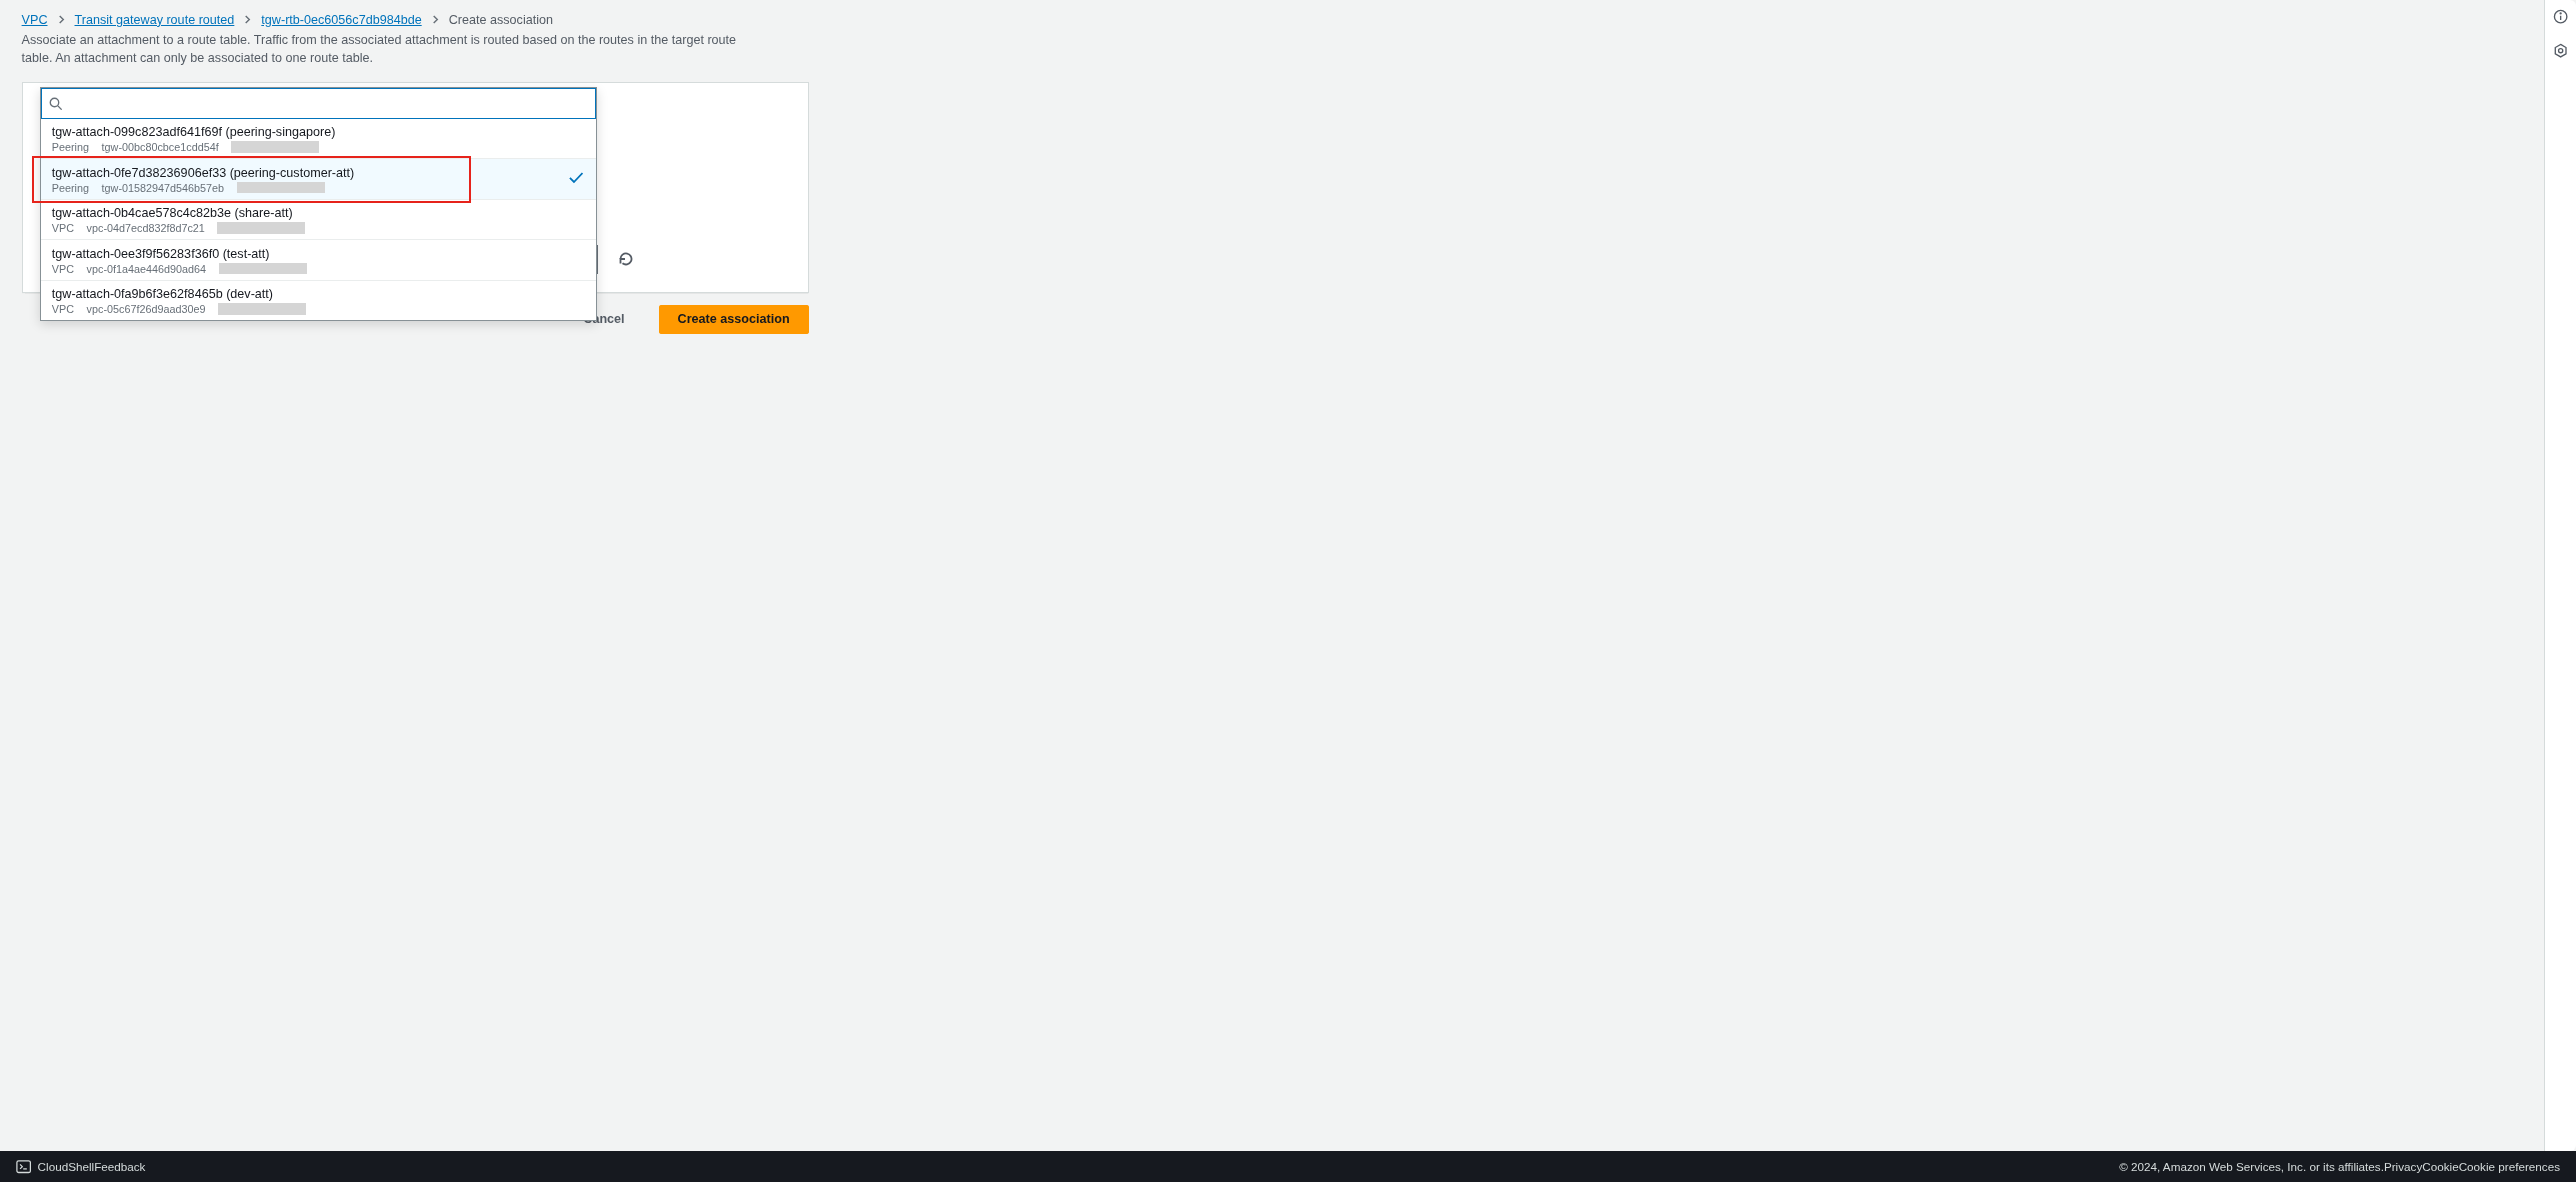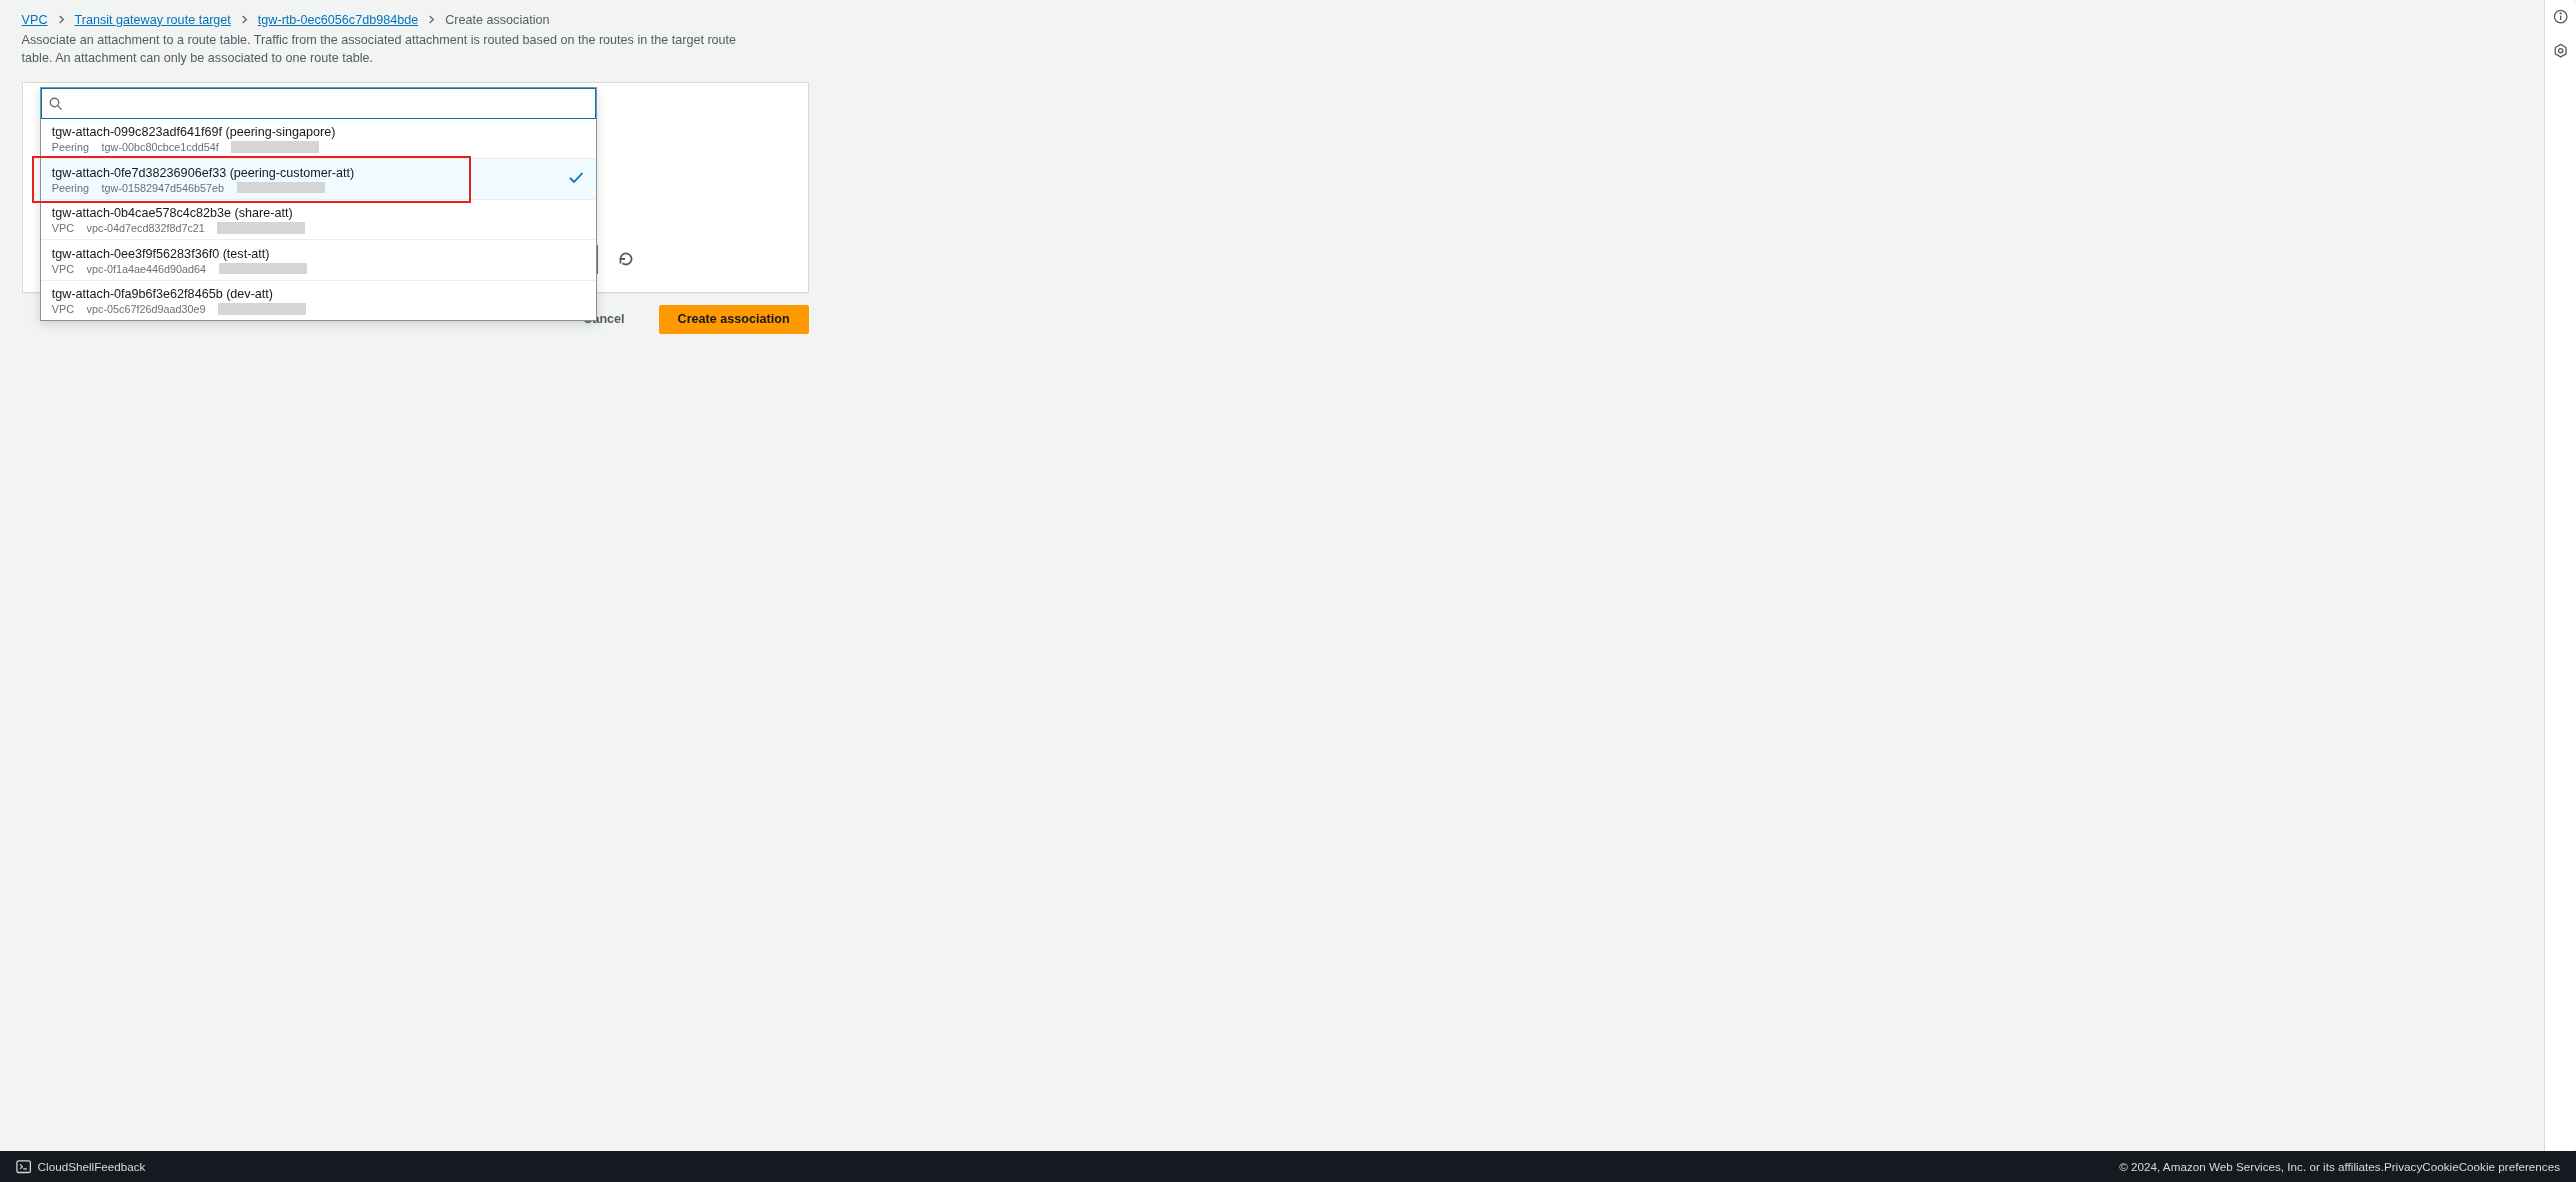--- a/index.html
+++ b/index.html
@@ -236,21 +236,21 @@
 <div class="main-area">
   <div class="content">
 
     <nav class="breadcrumbs">
       <a>VPC</a>
       <span class="sep">
         <svg viewBox="0 0 10 10">
             <path d="M3 1 L7 5 L3 9" fill="none" stroke="#687078" stroke-width="1.6"></path>
           </svg>
       </span>
-      <a>Transit gateway route target</a>
+      <a>Transit gateway route routed</a>
       <span class="sep">
         <svg viewBox="0 0 10 10">
             <path d="M3 1 L7 5 L3 9" fill="none" stroke="#687078" stroke-width="1.6"></path>
           </svg>
       </span>
       <a>tgw-rtb-0ec6056c7db984bde</a>
       <span class="sep">
         <svg viewBox="0 0 10 10">
             <path d="M3 1 L7 5 L3 9" fill="none" stroke="#687078" stroke-width="1.6"></path>
           </svg>

